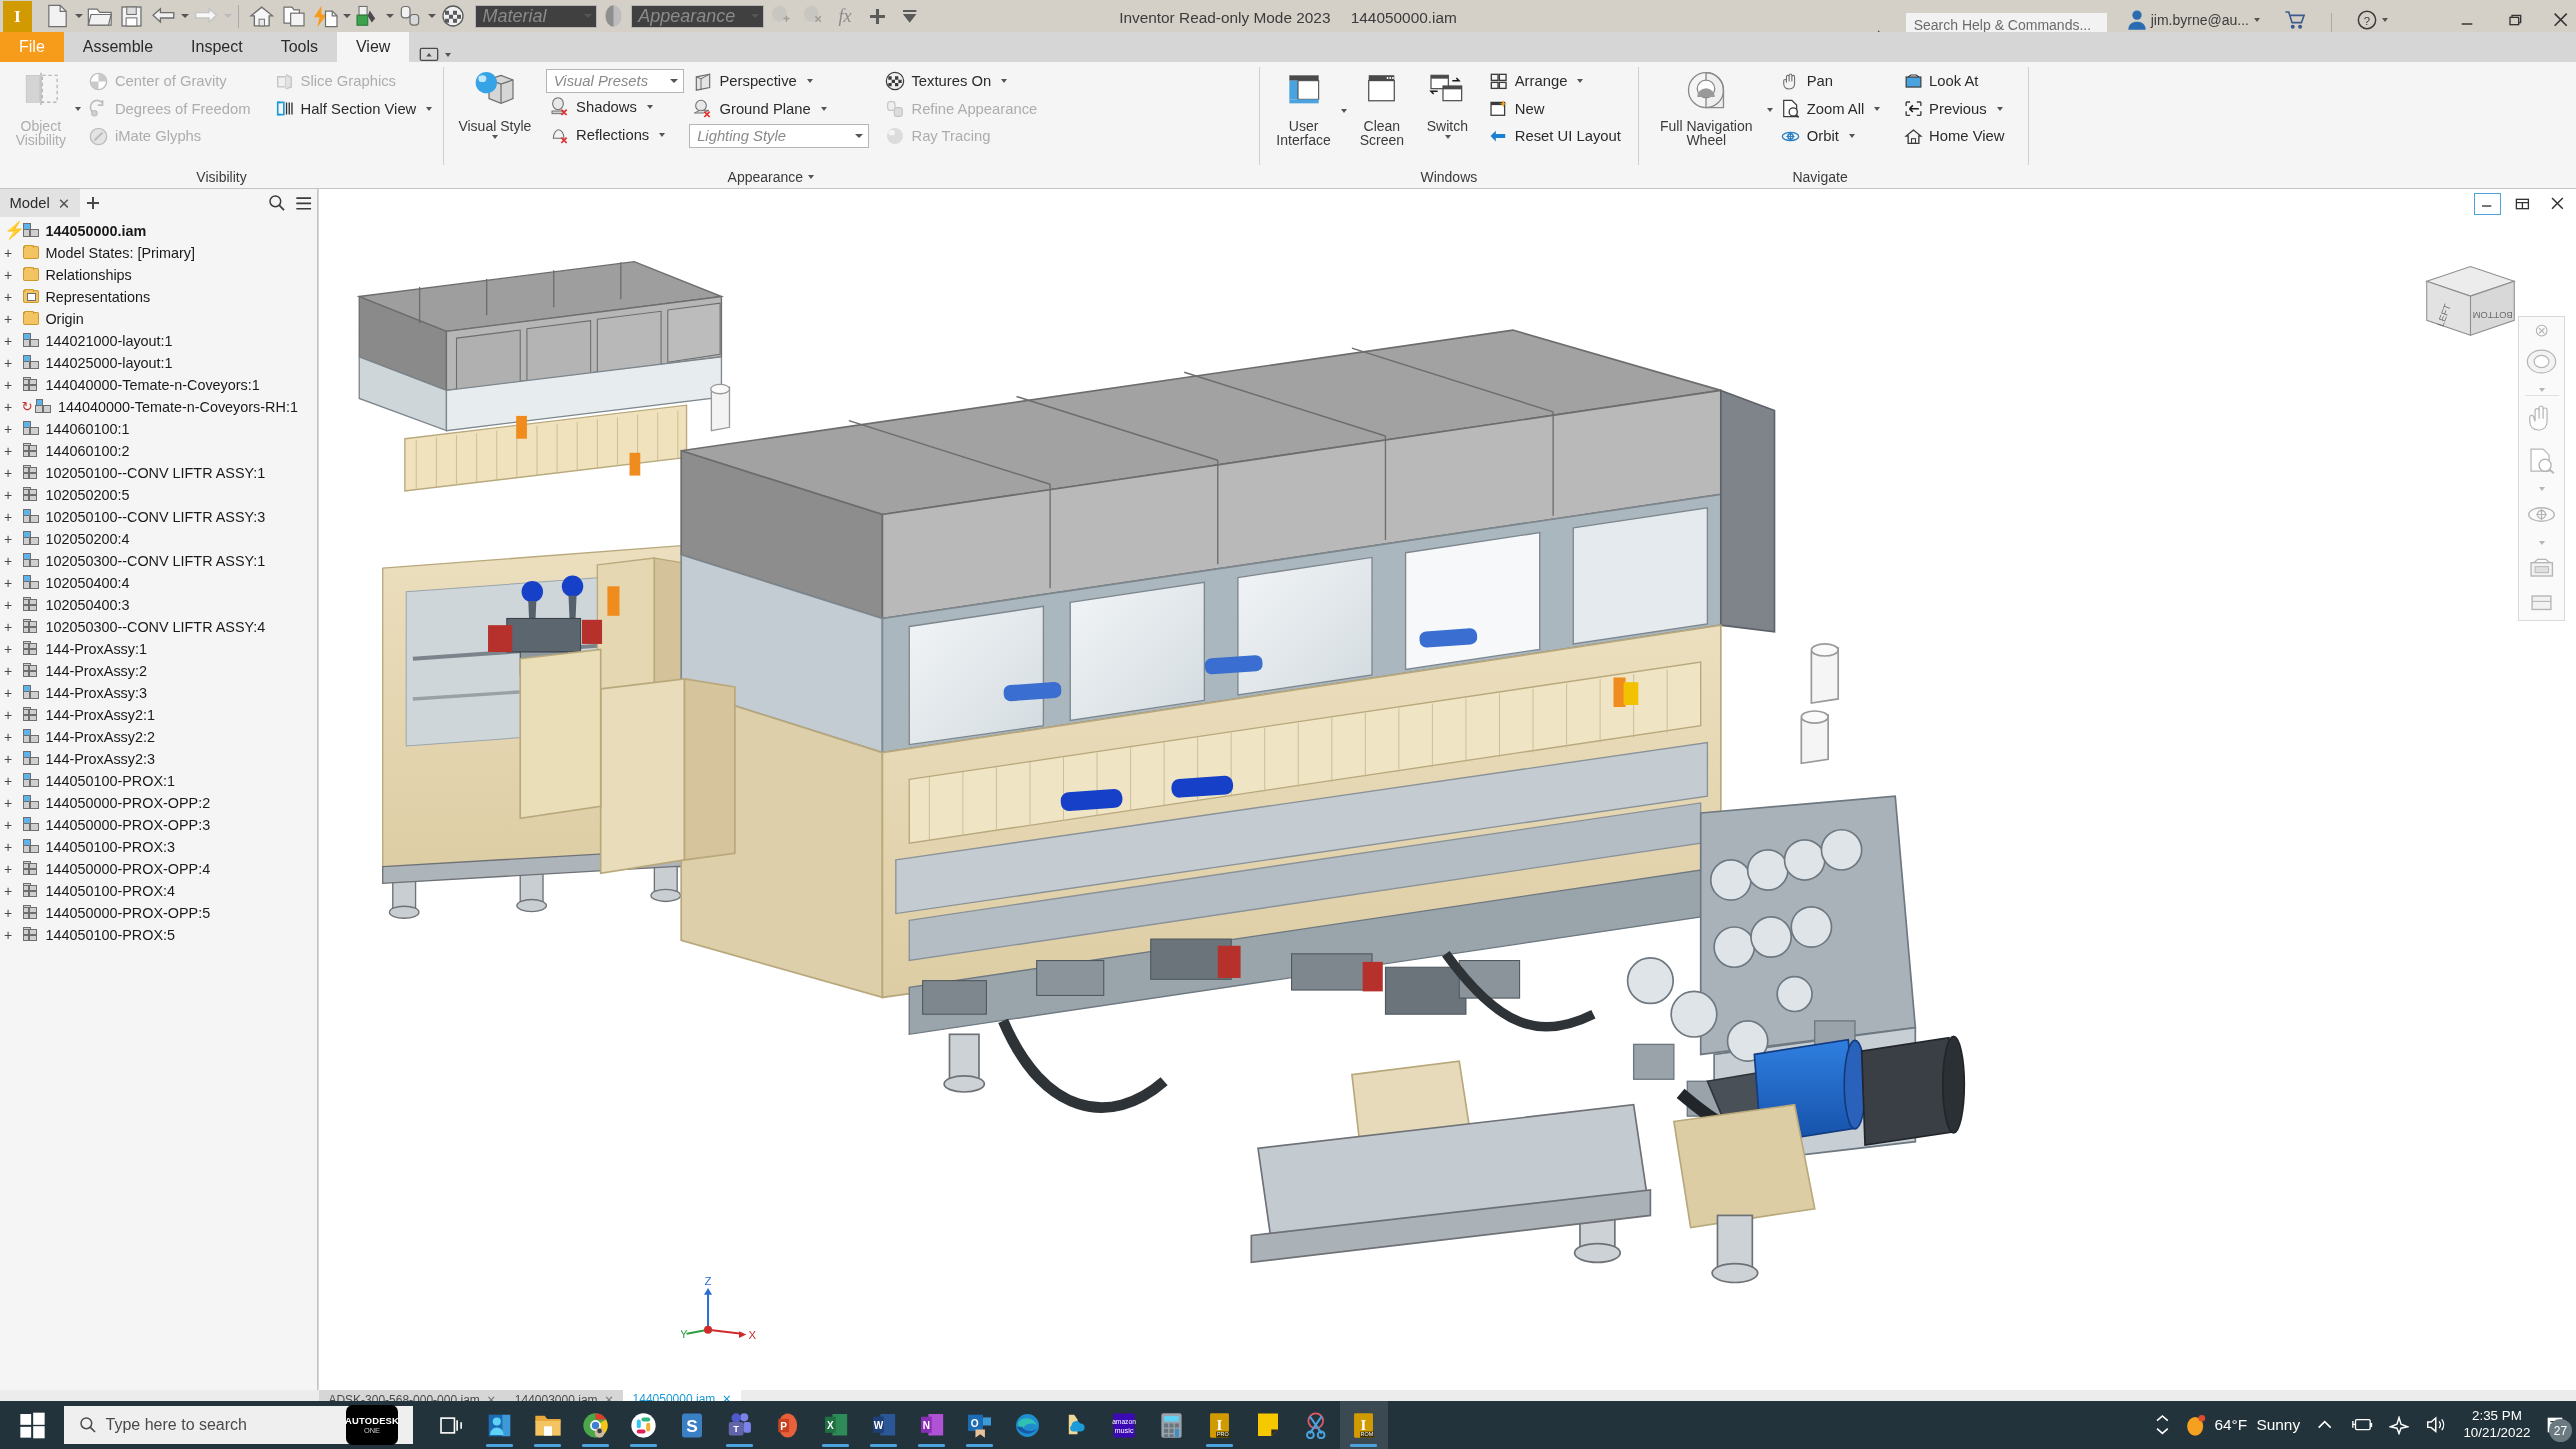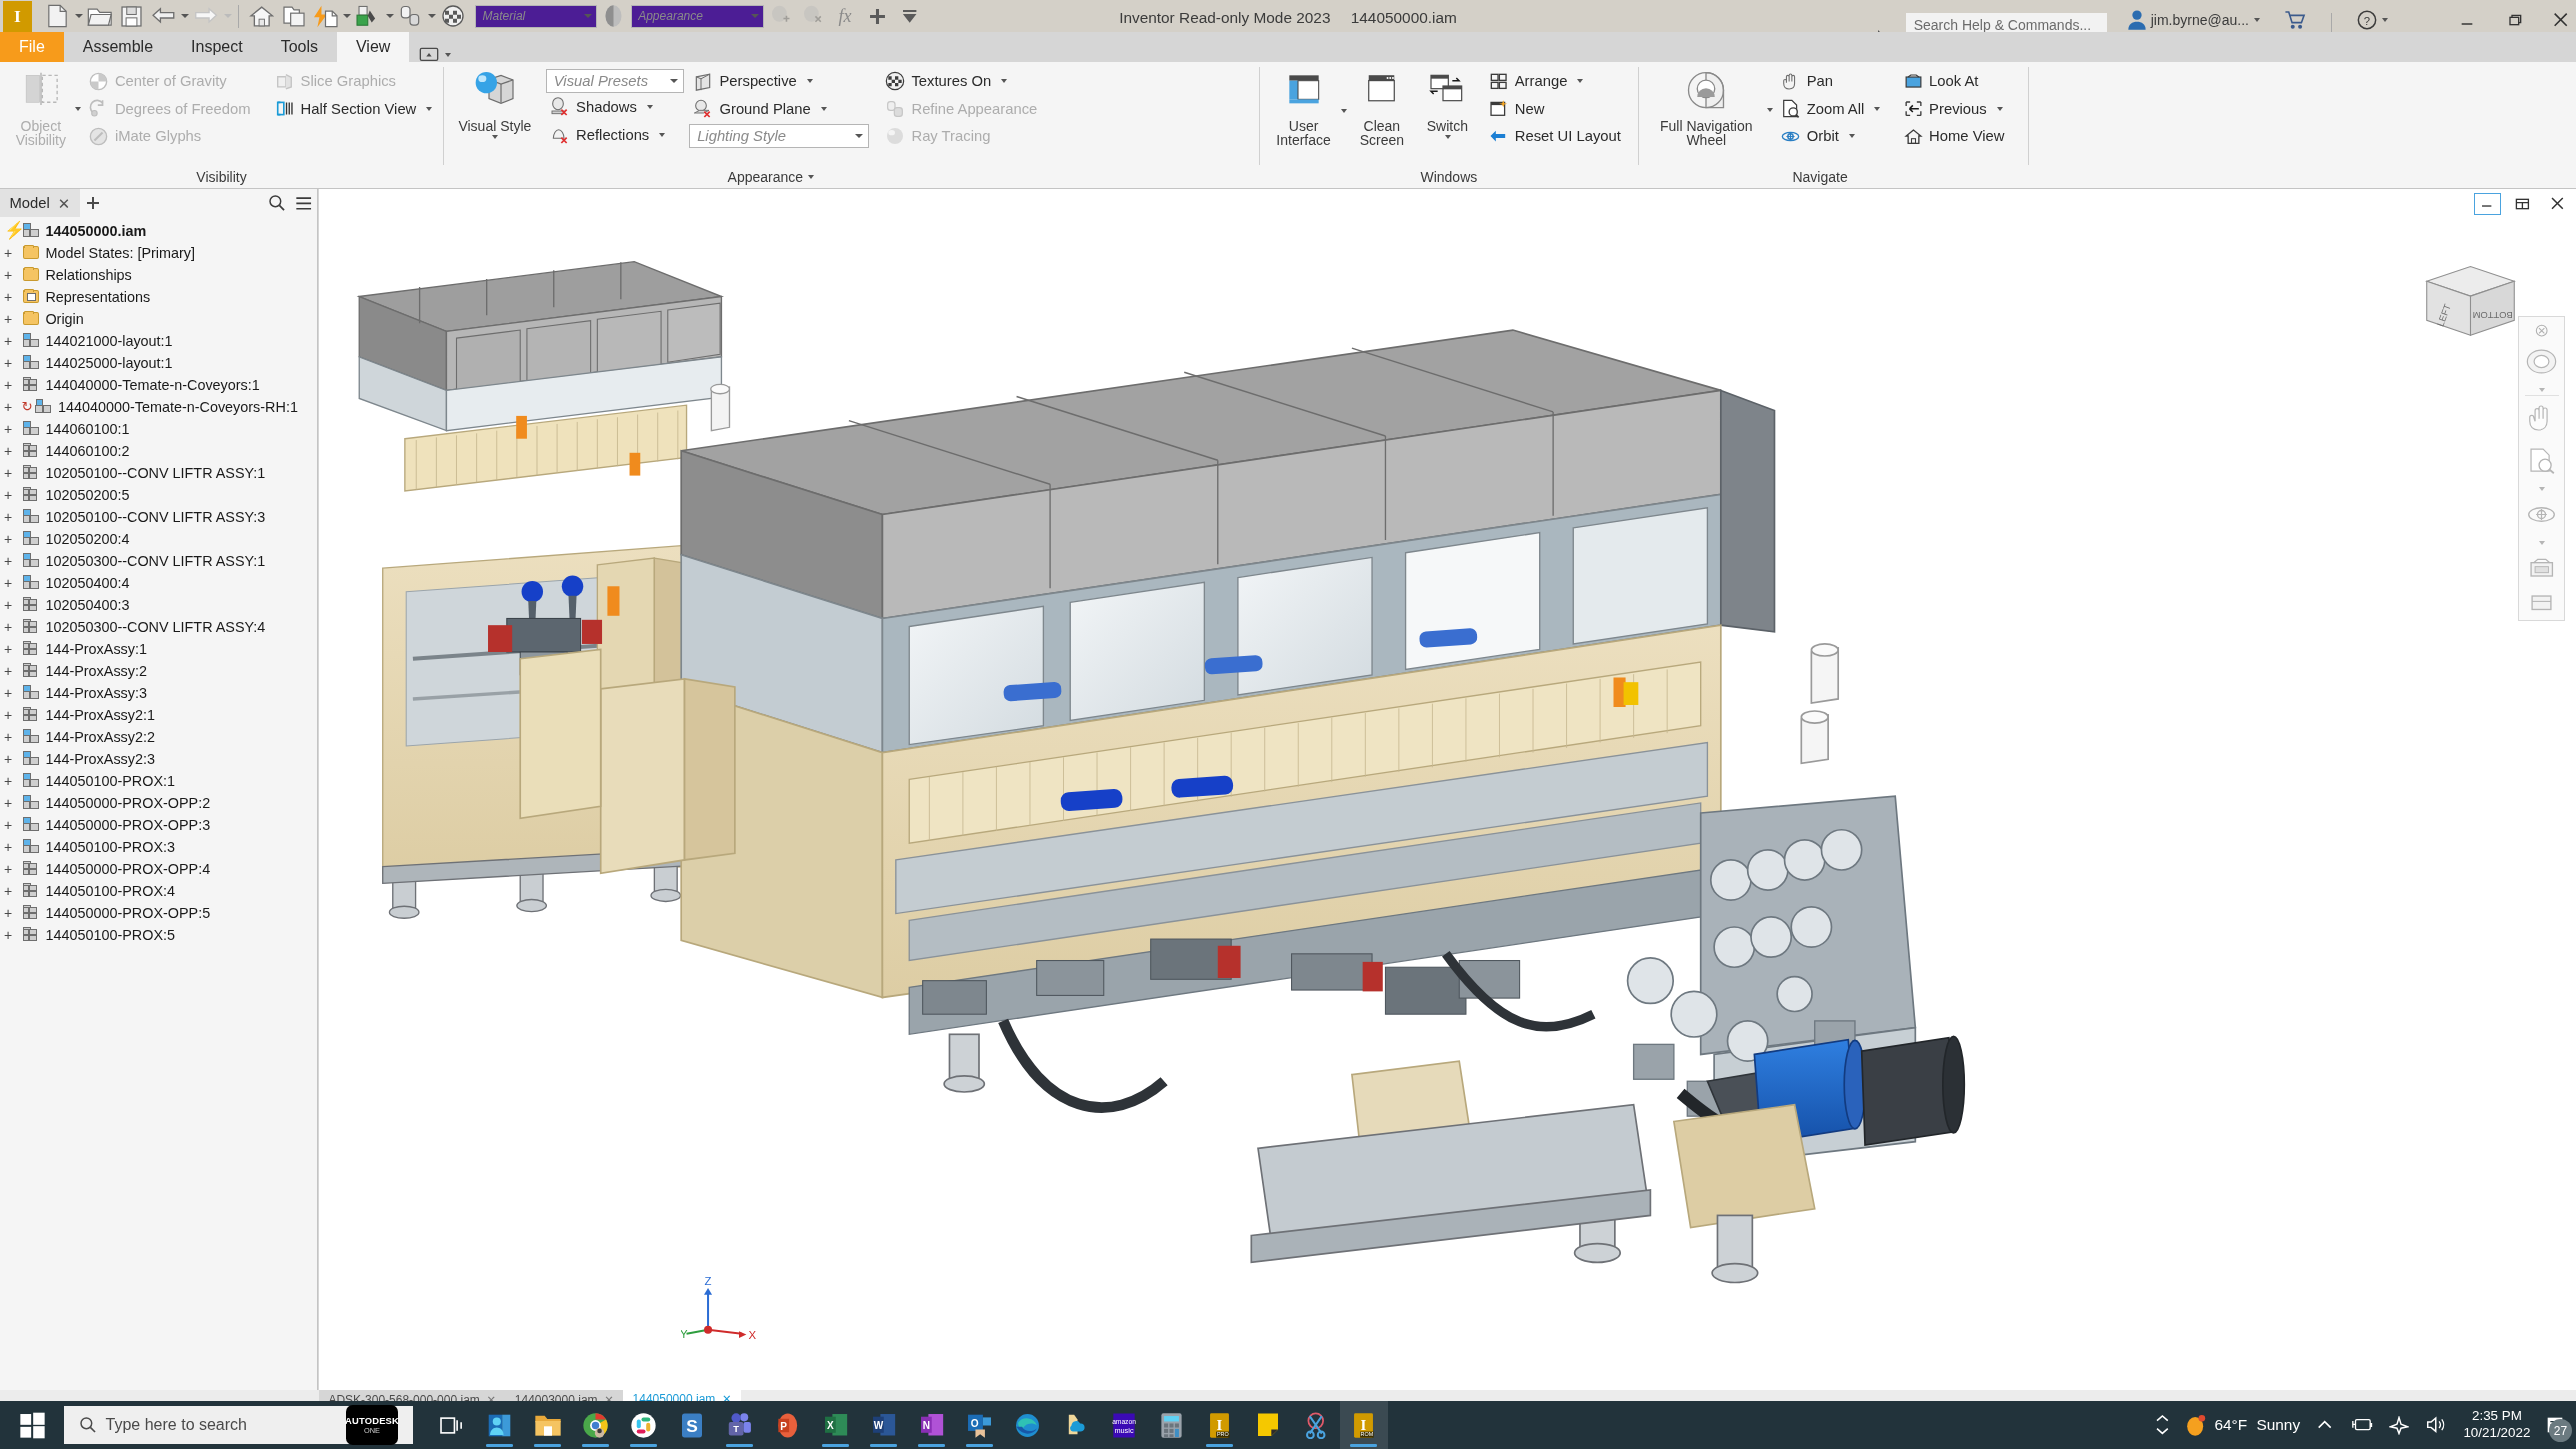--- a/index.html
+++ b/index.html
@@ -17,23 +17,23 @@
               margin-left:2.7px; }
   .qat { display:flex; align-items:center; gap:1.3px; margin-left:9.4px; }
   .qat-btn { width:31px; height:29.5px; display:flex; align-items:center;
              justify-content:center; }
   .qat-btn svg { display:block; }
   .caret { width:0;height:0;border-left:4px solid transparent;
            border-right:4px solid transparent;border-top:4.7px solid #555;
            margin-left:0.7px; }
   .caret.sm { border-left-width:3.4px;border-right-width:3.4px;border-top-width:4px; }
   .qat-sep { width:0.7px; height:23px; background:#a9a9a9; margin:0 5.4px; }
-  .combo { height:23px; background:#4c1d95; border:0.7px solid #b5b5b5;
+  .combo { height:23px; background:#404040; border:0.7px solid #b5b5b5;
            display:flex; align-items:center; padding:0 4px 0 6.7px;
-           font-style:italic; color:#8a8a8a; font-size:12px; }
+           font-style:italic; color:#8a8a8a; font-size:18px; }
   .combo .cb-label { flex:1; }
   .combo .cb-arrow { margin-left:9.4px; }
   #title-center { position:absolute; left:0; right:0; top:9.4px; text-align:center;
                   font-size:15.4px; color:#3b3b3b; pointer-events:none; }
   #title-center span { margin:0 8px; }
   #tb-right { position:absolute; right:0; top:0; height:36px;
               display:flex; align-items:flex-end; gap:16px; }
   .search-box { width:201px; height:23px; background:#f2f2f2; border:none;
                 font-size:14px; color:#6b6b6b; padding-left:8px;
                 display:flex; align-items:center; }

